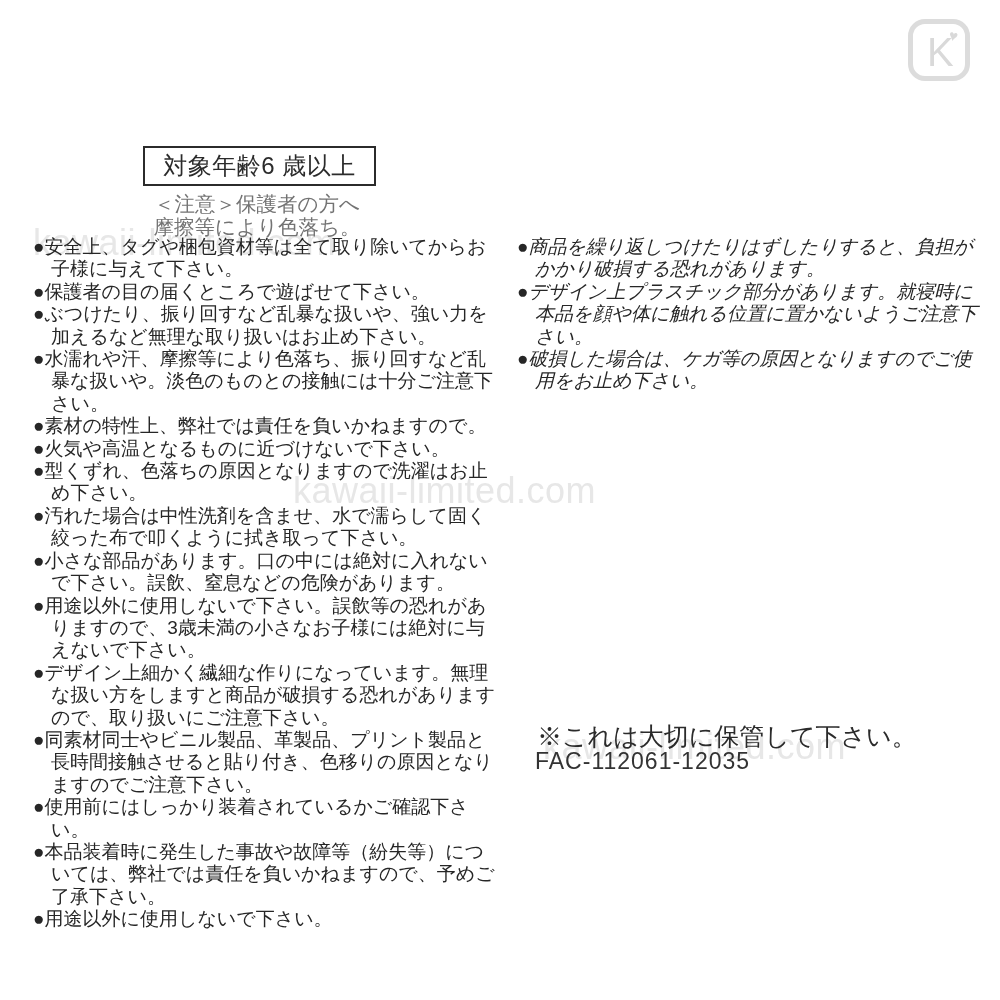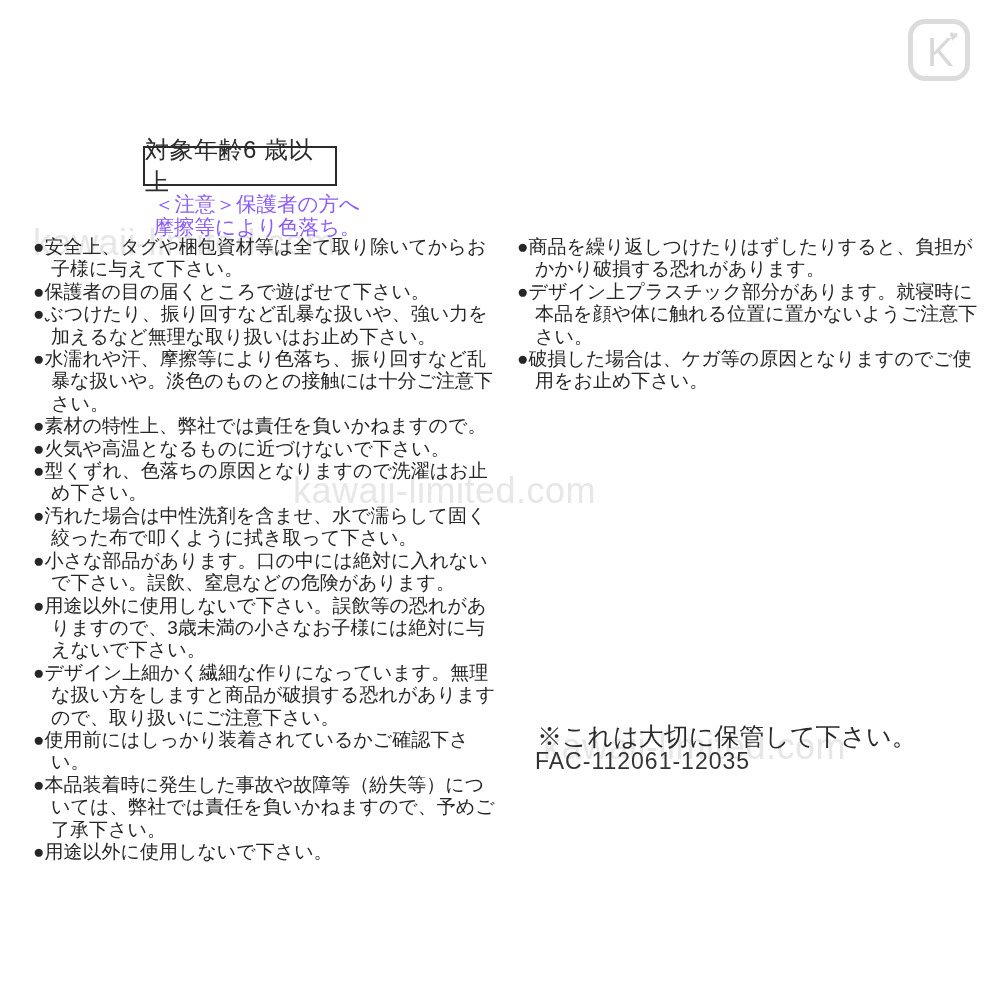--- a/index.html
+++ b/index.html
@@ -54,50 +54,50 @@
     color: #d9d9d9;
     transform: rotate(12deg);
   }
 
   
   .content { position: relative; z-index: 1; }
 
   .age-box {
     position: absolute;
     left: 143px; top: 146px;
-    width: 194px; height: 40px;
+    width: 233px; height: 40px;
     border: 2px solid #2b2b2b;
     box-sizing: border-box;
     display: flex; align-items: center; justify-content: center;
     font-size: 24px;
     letter-spacing: 0.5px;
     color: #2b2b2b;
   }
 
   .caution-heading {
     position: absolute;
     left: 28px; top: 192px;
     width: 458px;
     text-align: center;
     font-size: 20.5px;
     line-height: 23px;
-    color: #8b5cf6;
+    color: #737373;
   }
 
   .notice-col {
     position: absolute;
     top: 236px;
     margin: 0; padding: 0;
     list-style: none;
     font-size: 19px;
     line-height: 22.4px;
     color: #262626;
   }
   .col-left  { left: 33px;  width: 466px; }
-  .col-right { left: 517px; width: 472px; }
+  .col-right { left: 517px; width: 472px; font-style: italic; }
   .notice-col li {
     padding-left: 18px;
     text-indent: -18px;
     margin: 0;
   }
   .notice-col .blt { letter-spacing: 0; }
 
   .keep-note {
     position: absolute;
     left: 537px; top: 720px;
@@ -156,20 +156,21 @@
         <li><span class="blt">●</span><span class="txt">型くずれ、色落ちの原因となりますので洗濯はお止め下さい。</span></li>
 
         <li><span class="blt">●</span><span class="txt">汚れた場合は中性洗剤を含ませ、水で濡らして固く絞った布で叩くように拭き取って下さい。</span></li>
 
         <li><span class="blt">●</span><span class="txt">小さな部品があります。口の中には絶対に入れないで下さい。誤飲、窒息などの危険があります。</span></li>
 
         <li><span class="blt">●</span><span class="txt">用途以外に使用しないで下さい。誤飲等の恐れがありますので、3歳未満の小さなお子様には絶対に与えないで下さい。</span></li>
 
         <li><span class="blt">●</span><span class="txt">デザイン上細かく繊細な作りになっています。無理な扱い方をしますと商品が破損する恐れがありますので、取り扱いにご注意下さい。</span></li>
 
+        <li><span class="blt">●</span><span class="txt">同素材同士やビニル製品、革製品、プリント製品と長時間接触させると貼り付き、色移りの原因となりますのでご注意下さい。</span></li>
 
         <li><span class="blt">●</span><span class="txt">使用前にはしっかり装着されているかご確認下さい。</span></li>
 
         <li><span class="blt">●</span><span class="txt">本品装着時に発生した事故や故障等（紛失等）については、弊社では責任を負いかねますので、予めご了承下さい。</span></li>
 
         <li><span class="blt">●</span><span class="txt">用途以外に使用しないで下さい。</span></li>
       </ul>
 
     <ul class="notice-col col-right">
 

